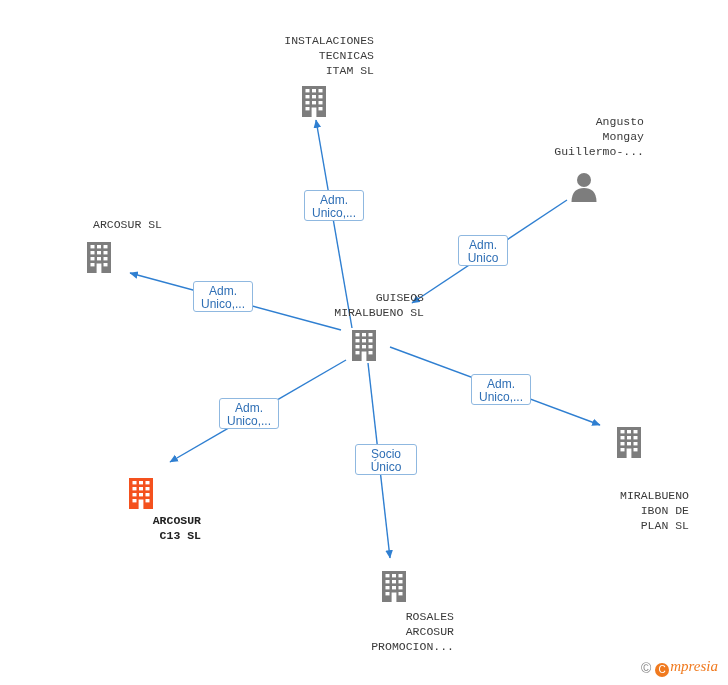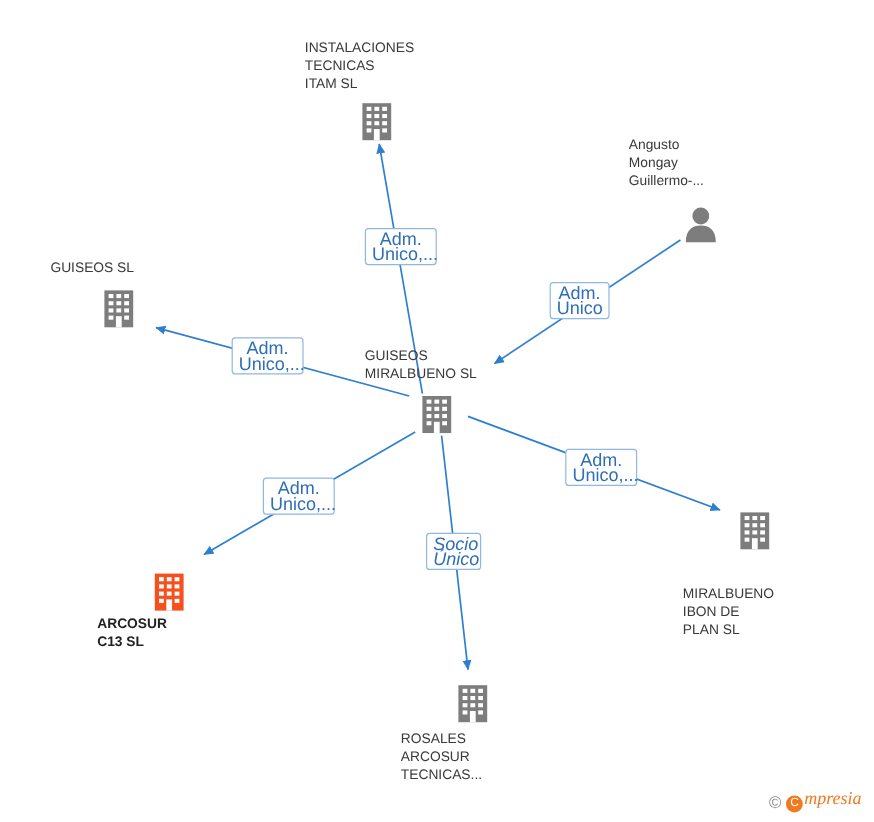--- a/index.html
+++ b/index.html
@@ -20,39 +20,40 @@
   }
   #edges {
     position: absolute;
     left: 0;
     top: 0;
     width: 728px;
     height: 685px;
   }
   .node {
     position: absolute;
-    text-align: left;
+    text-align: right;
+    font-family: Liberation Mono, monospace;
   }
   .node-label {
     font-size: 11.5px;
     color: #3a3a3a;
     line-height: 15px;
     white-space: pre-line;
   }
   .node-label.bold {
     font-weight: bold;
     color: #222;
   }
   .edge-label {
     position: absolute;
     background: #ffffff;
     border: 1px solid #8fb8e0;
     border-radius: 3px;
     color: #2f6fb5;
-    font-size: 15px;
+    font-size: 12px;
     line-height: 12.5px;
     text-align: center;
     padding: 3px 5px;
     white-space: pre-line;
     box-sizing: border-box;
   }
   .watermark {
     position: absolute;
     right: 10px;
     bottom: 8px;
@@ -166,21 +167,21 @@
               <rect x="13" y="18" width="4" height="3.4"></rect>
               <rect x="19.5" y="18" width="4" height="3.4"></rect>
               <rect x="6.5" y="24" width="4" height="3.4"></rect>
               <rect x="19.5" y="24" width="4" height="3.4"></rect>
               <rect x="12.6" y="24.5" width="4.8" height="9.5"></rect>
             </g>
           </svg>
         </div>
       </div>
       <div class="node" style="left: 42px; top: 217px; width: 120px;">
-        <div class="node-label">GUISEOS SL</div>
+        <div class="node-label">ARCOSUR SL</div>
       </div>
       <div class="node" style="left: 348px; top: 327px; width: 32px;">
         <div class="icon-wrap">
           <svg width="30" height="34" viewBox="0 0 30 34">
             <rect x="3" y="3" width="24" height="31" fill="#7d7d7d"></rect>
             <g fill="#ffffff">
               <rect x="6.5" y="6" width="4" height="3.4"></rect>
               <rect x="13" y="6" width="4" height="3.4"></rect>
               <rect x="19.5" y="6" width="4" height="3.4"></rect>
               <rect x="6.5" y="12" width="4" height="3.4"></rect>
@@ -268,35 +269,35 @@
               <rect x="6.5" y="24" width="4" height="3.4"></rect>
               <rect x="19.5" y="24" width="4" height="3.4"></rect>
               <rect x="12.6" y="24.5" width="4.8" height="9.5"></rect>
             </g>
           </svg>
         </div>
       </div>
       <div class="node" style="left: 334px; top: 609px; width: 120px;">
         <div class="node-label">ROSALES
 ARCOSUR
-TECNICAS...</div>
+PROMOCION...</div>
       </div>
     </div>
   <div id="edge-labels">
       <div class="edge-label" style="left: 304px; top: 190px; width: 60px; height: 31px;">Adm.
 Unico,...</div>
       <div class="edge-label" style="left: 458px; top: 235px; width: 50px; height: 31px;">Adm.
 Unico</div>
       <div class="edge-label" style="left: 193px; top: 281px; width: 60px; height: 31px;">Adm.
 Unico,...</div>
       <div class="edge-label" style="left: 471px; top: 374px; width: 60px; height: 31px;">Adm.
 Unico,...</div>
       <div class="edge-label" style="left: 219px; top: 398px; width: 60px; height: 31px;">Adm.
 Unico,...</div>
-      <div class="edge-label" style="left: 355px; top: 444px; width: 46px; height: 31px; font-style: italic;">Socio
+      <div class="edge-label" style="left: 355px; top: 444px; width: 62px; height: 31px;">Socio
 Único</div>
     </div>
 
   <div class="watermark">
     <span>©</span>
     <span class="brand"><span class="brand-c">C</span><span>mpresia</span></span>
   </div>
 </div>
 
 </body></html>

